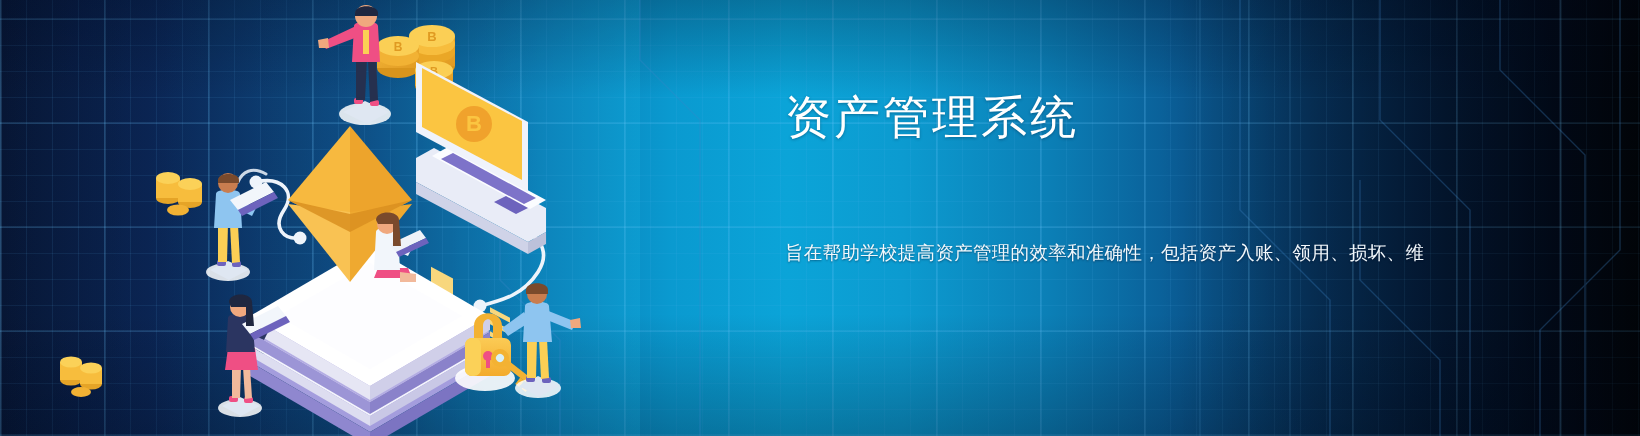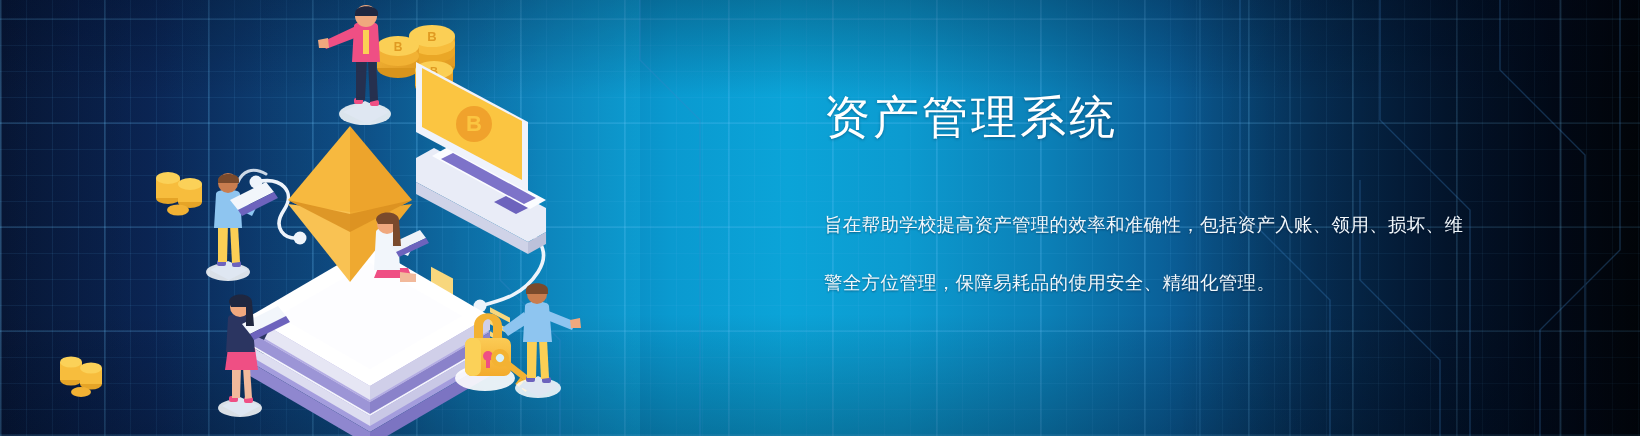--- a/index.html
+++ b/index.html
@@ -67,31 +67,31 @@
   }
 
   
   .traces{ position:absolute; inset:0; opacity:.55; }
 
   
   .illus{ position:absolute; left:60px; top:-4px; width:560px; height:444px; }
 
   
   .copy{
-    position:absolute; left:785px; top:0; width:700px; height:436px;margin-left:39px;
+    position:absolute; left:785px; top:0; width:700px; height:436px;
   }
   .title{
     position:absolute; top:92px; left:0;
     font-size:46px; line-height:1.1; color:#ffffff;
     letter-spacing:3px; font-weight:400;
     text-shadow:0 1px 3px rgba(0,20,45,.35);
     white-space:nowrap;
   }
   .desc{
-    position:absolute; top:210px; left:0; width:682px;
+    position:absolute; top:238px; left:0; width:682px;
     font-size:18.5px; line-height:29px; color:#f2f8fc;
     letter-spacing:.3px; font-weight:400;
     text-shadow:0 1px 2px rgba(0,12,35,.45);
   }
 </style>
 </head>
 <body>
 
 <div class="banner">
 
@@ -351,17 +351,16 @@
       <path d="M466 294 C 466 285, 488 285, 488 294 L488 298 L466 298 Z" fill="#7a4a2c"></path>
     </g>
   </svg>
 
   <div class="copy">
     <h1 class="title">资产管理系统</h1>
 
     <p class="desc">
       <span>旨在帮助学校提高资产管理的效率和准确性，包括资产入账、领用、损坏、维</span><br>
       <br>
-      <span>警全方位管理，保障易耗品的使用安全、精细化管理。</span>
     </p>
   </div>
 
 </div>
 
 </body></html>

